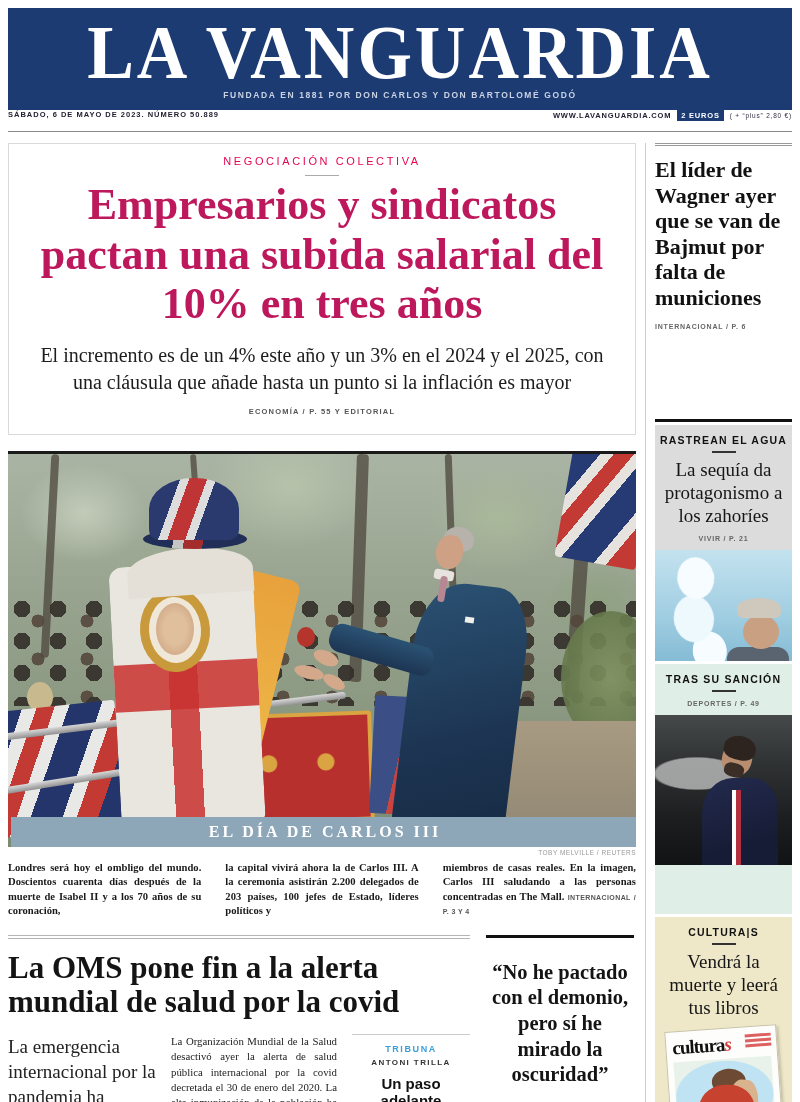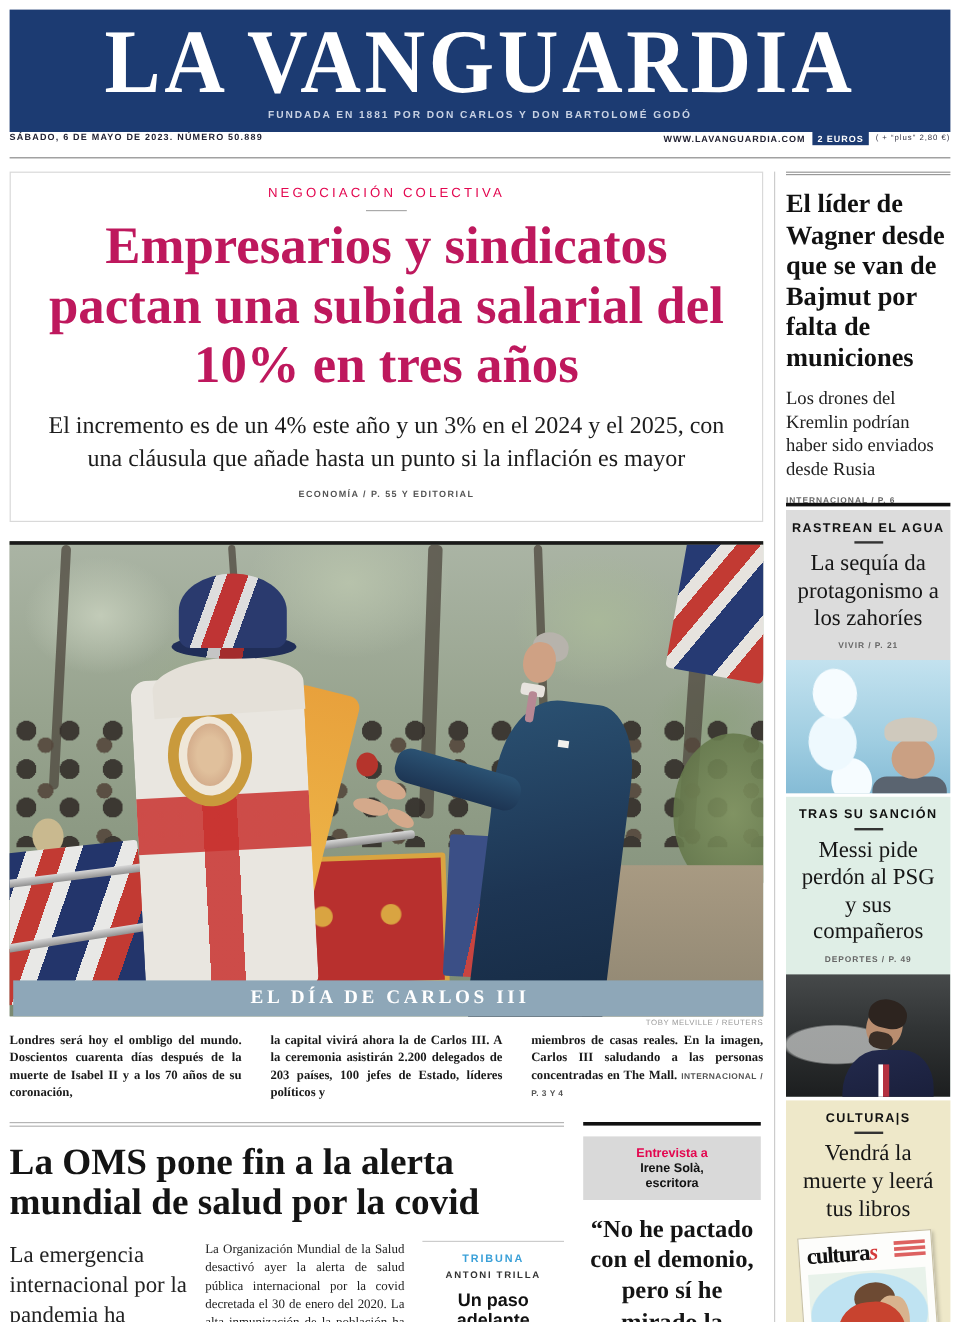--- a/index.html
+++ b/index.html
@@ -287,38 +287,32 @@
             <div class="oms-body"><span>La Organización Mundial de la Salud desactivó ayer la alerta de salud pública internacional por la covid decretada el 30 de enero del 2020. La alta inmunización de la población ha sido clave. </span></div>
             <div class="tribuna">
               <div class="tribuna-label">TRIBUNA</div>
               <div class="tribuna-author">ANTONI TRILLA</div>
               <div class="tribuna-title">Un paso adelante</div>
 
             </div>
           </div>
         </div>
         <div class="interview">
-          <div class="interview-box">
-            <div class="interview-kicker">Entrevista a</div>
-            <div class="interview-name">Irene Solà,</div>
-            <div class="interview-role">escritora</div>
-          </div>
           <div class="interview-quote">“No he pactado con el demonio, pero sí he mirado la oscuridad”</div>
 
         </div>
       </div>
     </div>
 
     <div class="col-rule"></div>
 
     <div class="rail">
 
       <div class="rail-story1">
-        <div class="rail1-headline">El líder de Wagner desde que se van de Bajmut por falta de municiones</div>
-        <div class="rail1-subhead">Los drones del Kremlin podrían haber sido enviados desde Rusia</div>
+        <div class="rail1-headline">El líder de Wagner ayer que se van de Bajmut por falta de municiones</div>
         <div class="rail-ref">INTERNACIONAL / P. 6</div>
       </div>
 
       <div class="rail-black-rule"></div>
 
       <div class="rail-block rb-water">
         <div class="rail-kicker">RASTREAN EL AGUA</div>
         <div class="rail-kicker-div"></div>
         <div class="rail-headline">La sequía da protagonismo a los zahoríes</div>
         <div class="rail-ref">VIVIR / P. 21</div>
@@ -326,21 +320,20 @@
           <div class="splash"></div>
           <div class="diviner-body"></div>
           <div class="diviner-face"></div>
           <div class="diviner-cap"></div>
         </div>
       </div>
 
       <div class="rail-block rb-messi">
         <div class="rail-kicker">TRAS SU SANCIÓN</div>
         <div class="rail-kicker-div"></div>
-        <div class="rail-headline">Messi pide perdón al PSG y sus compañeros</div>
         <div class="rail-ref">DEPORTES / P. 49</div>
         <div class="messi-art">
           <div class="messi-cloud"></div>
           <div class="messi-body"></div>
           <div class="messi-stripe"></div>
           <div class="messi-head"></div>
           <div class="messi-hair"></div>
           <div class="messi-beard"></div>
         </div>
       </div>

